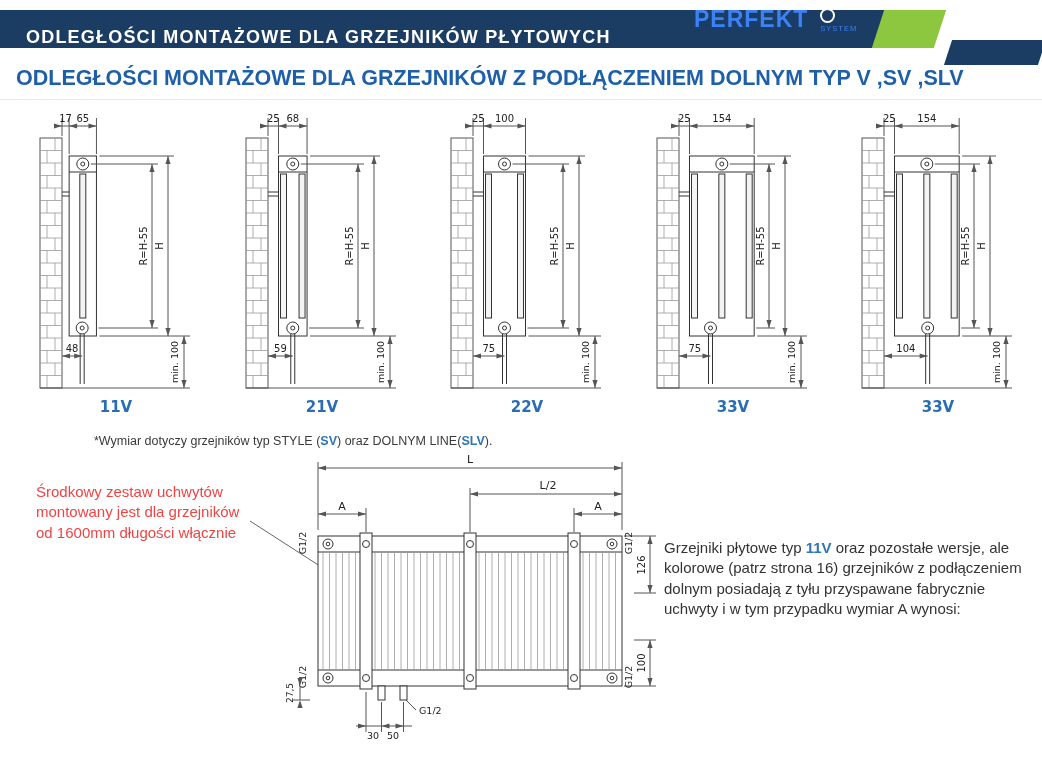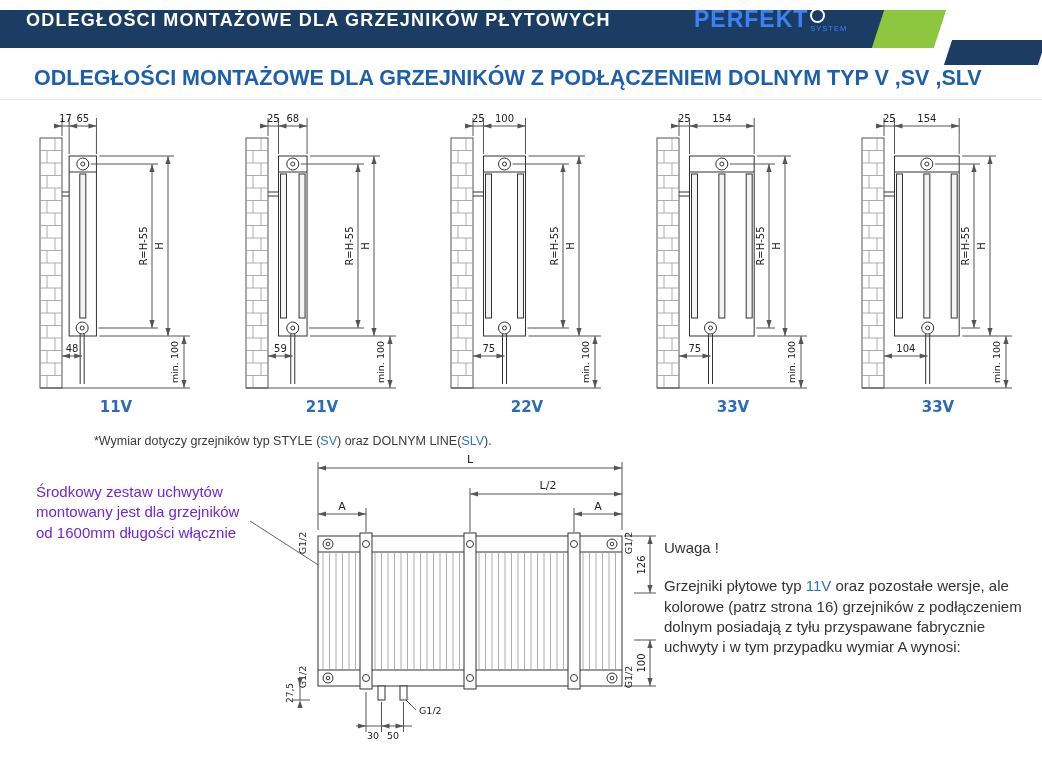--- a/index.html
+++ b/index.html
@@ -1,46 +1,46 @@
 <!DOCTYPE html>
 <html><head>
 <meta charset="utf-8">
 <style>
   html,body{margin:0;padding:0;background:#ffffff;}
   .page{position:relative;width:1042px;height:768px;background:#fff;overflow:hidden;
         font-family:"Liberation Sans",sans-serif;color:#333;}
   
   .topbar{position:absolute;top:10px;left:0;width:902px;height:38px;background:#1b3c63;
-          display:flex;align-items:flex-start;}
+          display:flex;align-items:flex-end;}
   .topbar-title{color:#fff;font-size:18px;font-weight:bold;letter-spacing:1.2px;
                 padding-left:26px;white-space:nowrap;}
   .logo{position:absolute;left:694px;top:7px;display:flex;align-items:flex-start;color:#3b82f6;}
   .logo-main{font-size:23px;font-weight:800;letter-spacing:1px;line-height:24px;}
-  .logo-right{display:flex;flex-direction:column;align-items:flex-start;margin-left:2px;}
+  .logo-right{display:flex;flex-direction:column;align-items:flex-start;margin-left:12px;}
   .logo-mark{width:11px;height:11px;border:2px solid #fff;border-radius:50%;margin-top:1px;}
   .logo-sub{font-size:7.5px;letter-spacing:1px;margin-top:1px;}
   .green-skew{position:absolute;top:10px;left:878px;width:62px;height:38px;background:#8dc63f;
               transform:skewX(-18deg);}
   .navy-corner{position:absolute;top:40px;left:948px;width:94px;height:25px;background:#1b3c63;
                transform:skewX(-18deg);}
   
   .subbar{position:absolute;top:58px;left:0;width:100%;height:42px;display:flex;align-items:center;
           border-bottom:1px solid #e3e9f0;box-sizing:border-box;}
-  .subbar-title{color:#1d5fa8;font-size:21.5px;font-weight:bold;padding-left:34px;white-space:nowrap;}
+  .subbar-title{color:#1d5fa8;font-size:21.5px;font-weight:bold;padding-left:16px;white-space:nowrap;}
   
   .diagrams-row{position:absolute;top:104px;left:0;width:100%;box-sizing:border-box;
                 padding:0 16px;display:flex;justify-content:space-between;}
   .diagram{width:188px;height:312px;}
   svg text{font-family:"DejaVu Sans","Liberation Sans",sans-serif;}
   
   .footnote{position:absolute;top:434px;left:94px;font-size:12.5px;color:#3a3a3a;}
-  .hl{color:#2e75b6;font-weight:normal;}
+  .hl{color:#2e75b6;font-weight:bold;}
   
   .bottom{position:absolute;top:454px;left:0;width:1042px;height:314px;}
-  .left-note{position:absolute;left:36px;top:28px;font-size:15px;line-height:1.35;color:#6d28d9;
+  .left-note{position:absolute;left:36px;top:28px;font-size:15px;line-height:1.35;color:#ef4444;
              white-space:pre-line;}
   .leader{position:absolute;left:245px;top:62px;width:240px;height:160px;}
   .center-drawing{position:absolute;left:266px;top:-6px;width:410px;}
   .caption{width:410px;text-align:center;font-size:14px;color:#333;margin-top:2px;}
   .right-note{position:absolute;left:664px;top:84px;width:372px;font-size:15px;line-height:1.35;color:#333;}
   .uwaga-title{margin-bottom:18px;}
   .uwaga-line{margin-top:11px;}
 </style>
 </head>
 <body>
@@ -660,20 +660,19 @@
           <polygon points="100,278 92,275.4 92,280.6"></polygon>
           <polygon points="115.5,278 123.5,275.4 123.5,280.6"></polygon>
           <polygon points="137.5,278 129.5,275.4 129.5,280.6"></polygon>
         </g>
         <text x="107" y="291" font-size="9.5" fill="#222" text-anchor="middle">30</text>
         <text x="127" y="291" font-size="9.5" fill="#222" text-anchor="middle">50</text>
       </svg>
     </div>
 
     <div class="right-note">
-      <div class="uwaga-title">Uwaga !</div>
       <div>
         <span>Grzejniki płytowe typ </span><span class="hl">11V</span><span> oraz pozostałe wersje, ale kolorowe (patrz strona 16) grzejników z podłączeniem dolnym posiadają z tyłu przyspawane fabrycznie uchwyty i w tym przypadku wymiar A wynosi:</span>
       </div>
     </div>
 
   </section>
 </div>
 
 </body></html>

